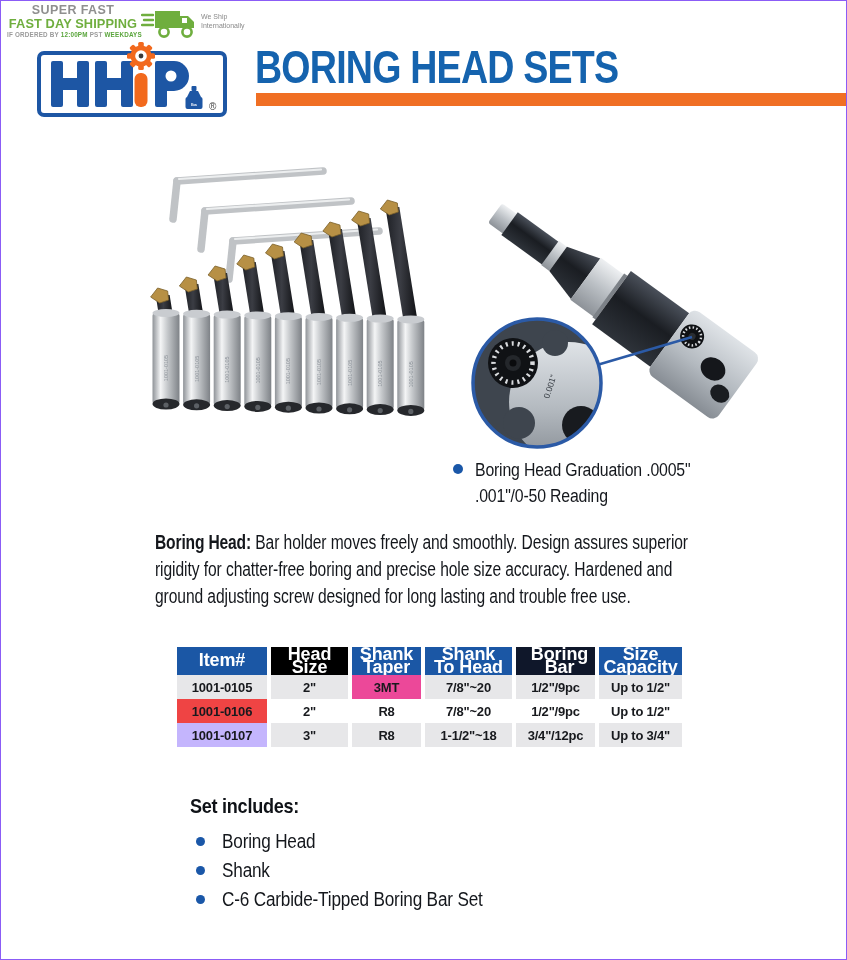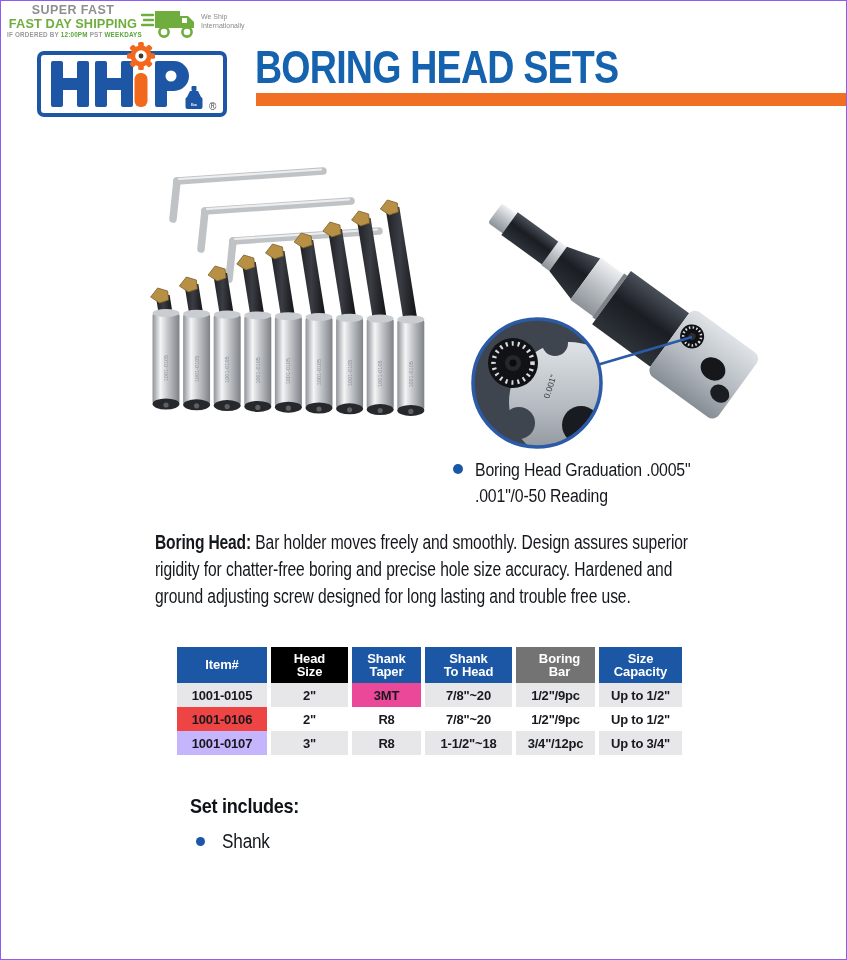--- a/index.html
+++ b/index.html
@@ -31,22 +31,22 @@
       transform:scaleX(.88);transform-origin:left top;letter-spacing:-.2px;}
 
   
   .desc{position:absolute;left:154px;top:528px;margin:0;font-size:19.5px;color:#14171c;line-height:27px;
       white-space:pre;transform:scaleX(.8);transform-origin:left top;letter-spacing:-.1px;}
   .desc b{letter-spacing:-.2px;}
 
   
   .spec-table{position:absolute;left:176px;top:646px;display:grid;
       grid-template-columns:90px 77px 69px 87px 79px 83px;column-gap:4px;row-gap:0;}
-  .th{height:36px;display:flex;align-items:center;justify-content:center;background:#1b57a5;color:#fff;
-      font-size:13px;font-weight:bold;text-align:center;line-height:13.5px;white-space:pre-line;letter-spacing:-.1px;}
+  .th{height:28px;display:flex;align-items:center;justify-content:center;background:#1b57a5;color:#fff;
+      font-size:18px;font-weight:bold;text-align:center;line-height:13.5px;white-space:pre-line;letter-spacing:-.1px;}
   .td{height:24px;display:flex;align-items:center;justify-content:center;font-size:13px;font-weight:bold;
       color:#17191d;letter-spacing:-.2px;}
 
   
   .includes{position:absolute;left:169px;top:793px;margin-left:20px;}
   .includes h2{margin:0;font-size:21px;font-weight:bold;color:#0f1217;transform:scaleX(.86);
       transform-origin:left top;letter-spacing:-.3px;white-space:nowrap;}
   .includes ul{list-style:none;margin:9px 0 0 0;padding:0;}
   .includes li{display:flex;align-items:center;height:29px;}
   .includes .dot{width:9px;height:9px;border-radius:50%;background:#1a57a8;margin-left:6px;flex:none;}
@@ -310,21 +310,21 @@
 ground adjusting screw designed for long lasting and trouble free use.</span></p>
 
   <div class="spec-table" id="spec-table">
       <div class="th" style="background: rgb(27, 87, 165);">Item#</div>
       <div class="th" style="background: #000000;">Head
 Size</div>
       <div class="th" style="background: rgb(27, 87, 165);">Shank
 Taper</div>
       <div class="th" style="background: rgb(27, 87, 165);">Shank
 To Head</div>
-      <div class="th" style="background: #737373; padding-left: 8px;">Boring
+      <div class="th" style="background: #0f172a; padding-left: 8px;">Boring
 Bar</div>
       <div class="th" style="background: rgb(27, 87, 165);">Size
 Capacity</div>
       <div class="td" style="background: rgb(231, 231, 233);">1001-0105</div>
       <div class="td" style="background: rgb(231, 231, 233);">2"</div>
       <div class="td" style="background: #ec4899;">3MT</div>
       <div class="td" style="background: rgb(231, 231, 233);">7/8"~20</div>
       <div class="td" style="background: rgb(231, 231, 233);">1/2"/9pc</div>
       <div class="td" style="background: rgb(231, 231, 233);">Up to 1/2"</div>
       <div class="td" style="background: #ef4444; text-align: center;">1001-0106</div>
@@ -339,18 +339,26 @@
       <div class="td" style="background: rgb(231, 231, 233);">1-1/2"~18</div>
       <div class="td" style="background: rgb(231, 231, 233);">3/4"/12pc</div>
       <div class="td" style="background: rgb(231, 231, 233);">Up to 3/4"</div>
     </div>
 
   <div class="includes">
     <h2>Set includes:</h2>
     <ul id="includes-list">
         <li>
           <span class="dot"></span>
+          <span class="lbl">Boring Head</span>
+        </li>
+        <li>
+          <span class="dot"></span>
           <span class="lbl">Shank</span>
+        </li>
+        <li>
+          <span class="dot"></span>
+          <span class="lbl">C-6 Carbide-Tipped Boring Bar Set</span>
         </li>
       </ul>
   </div>
 
 </div>
 
 </body></html>

